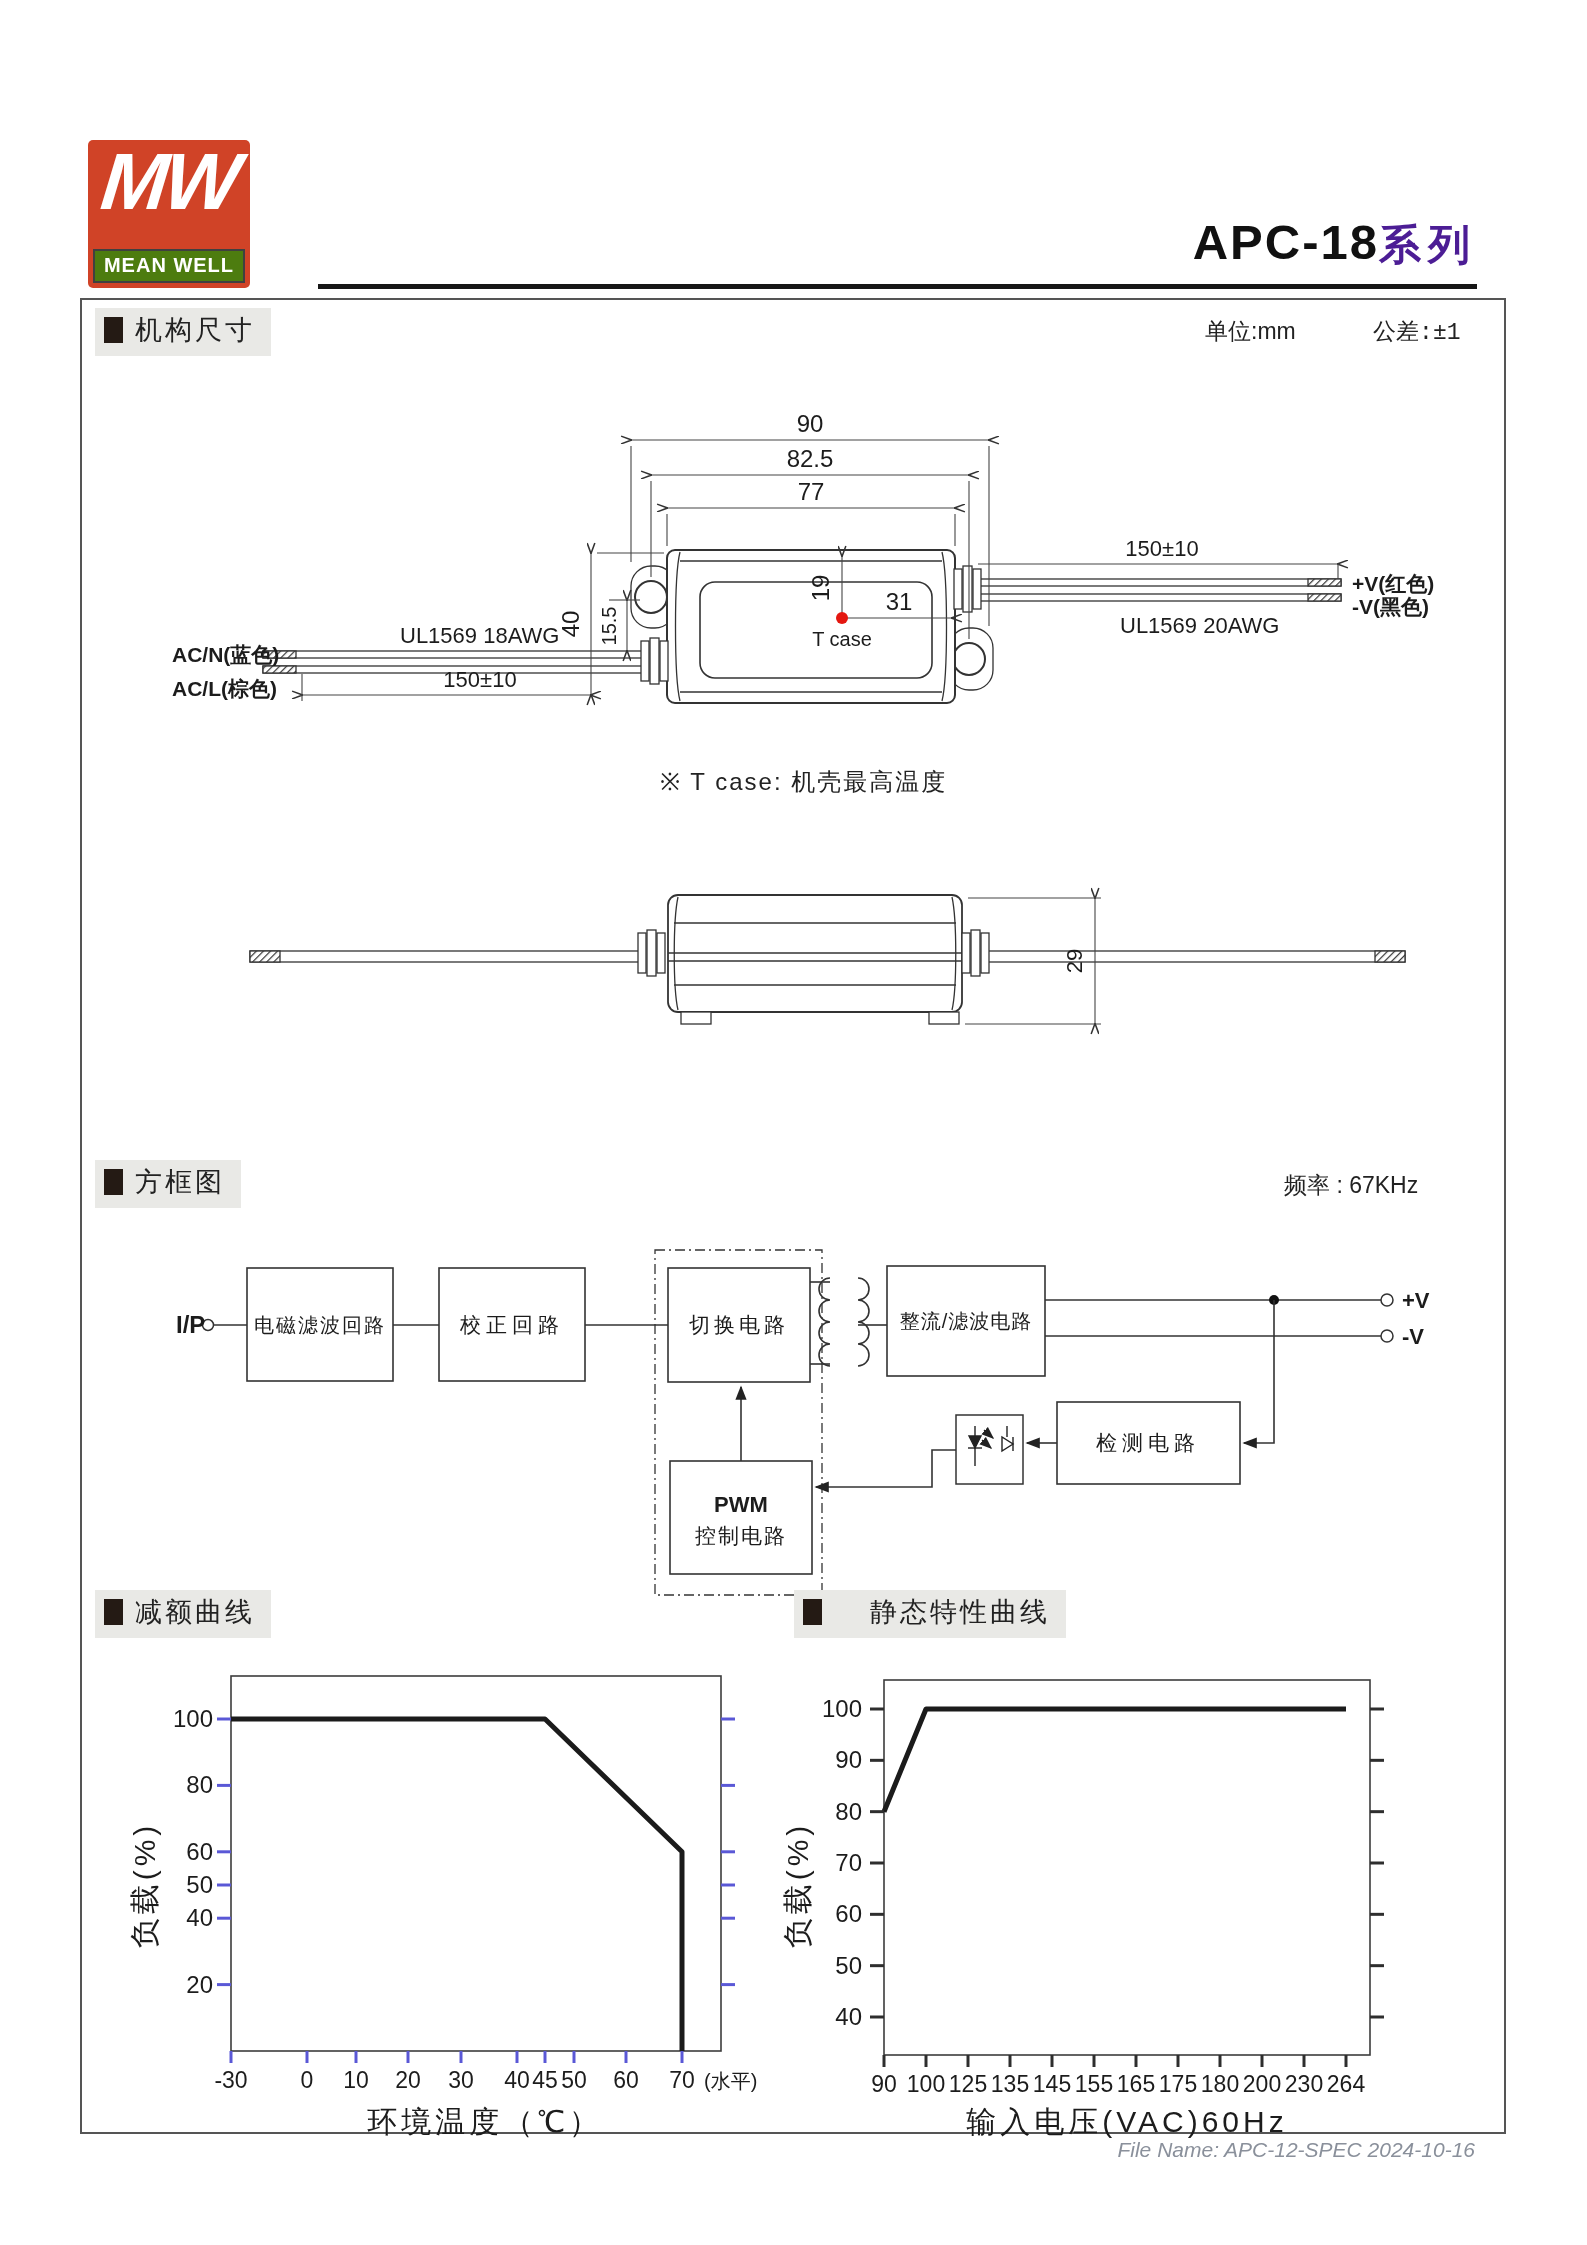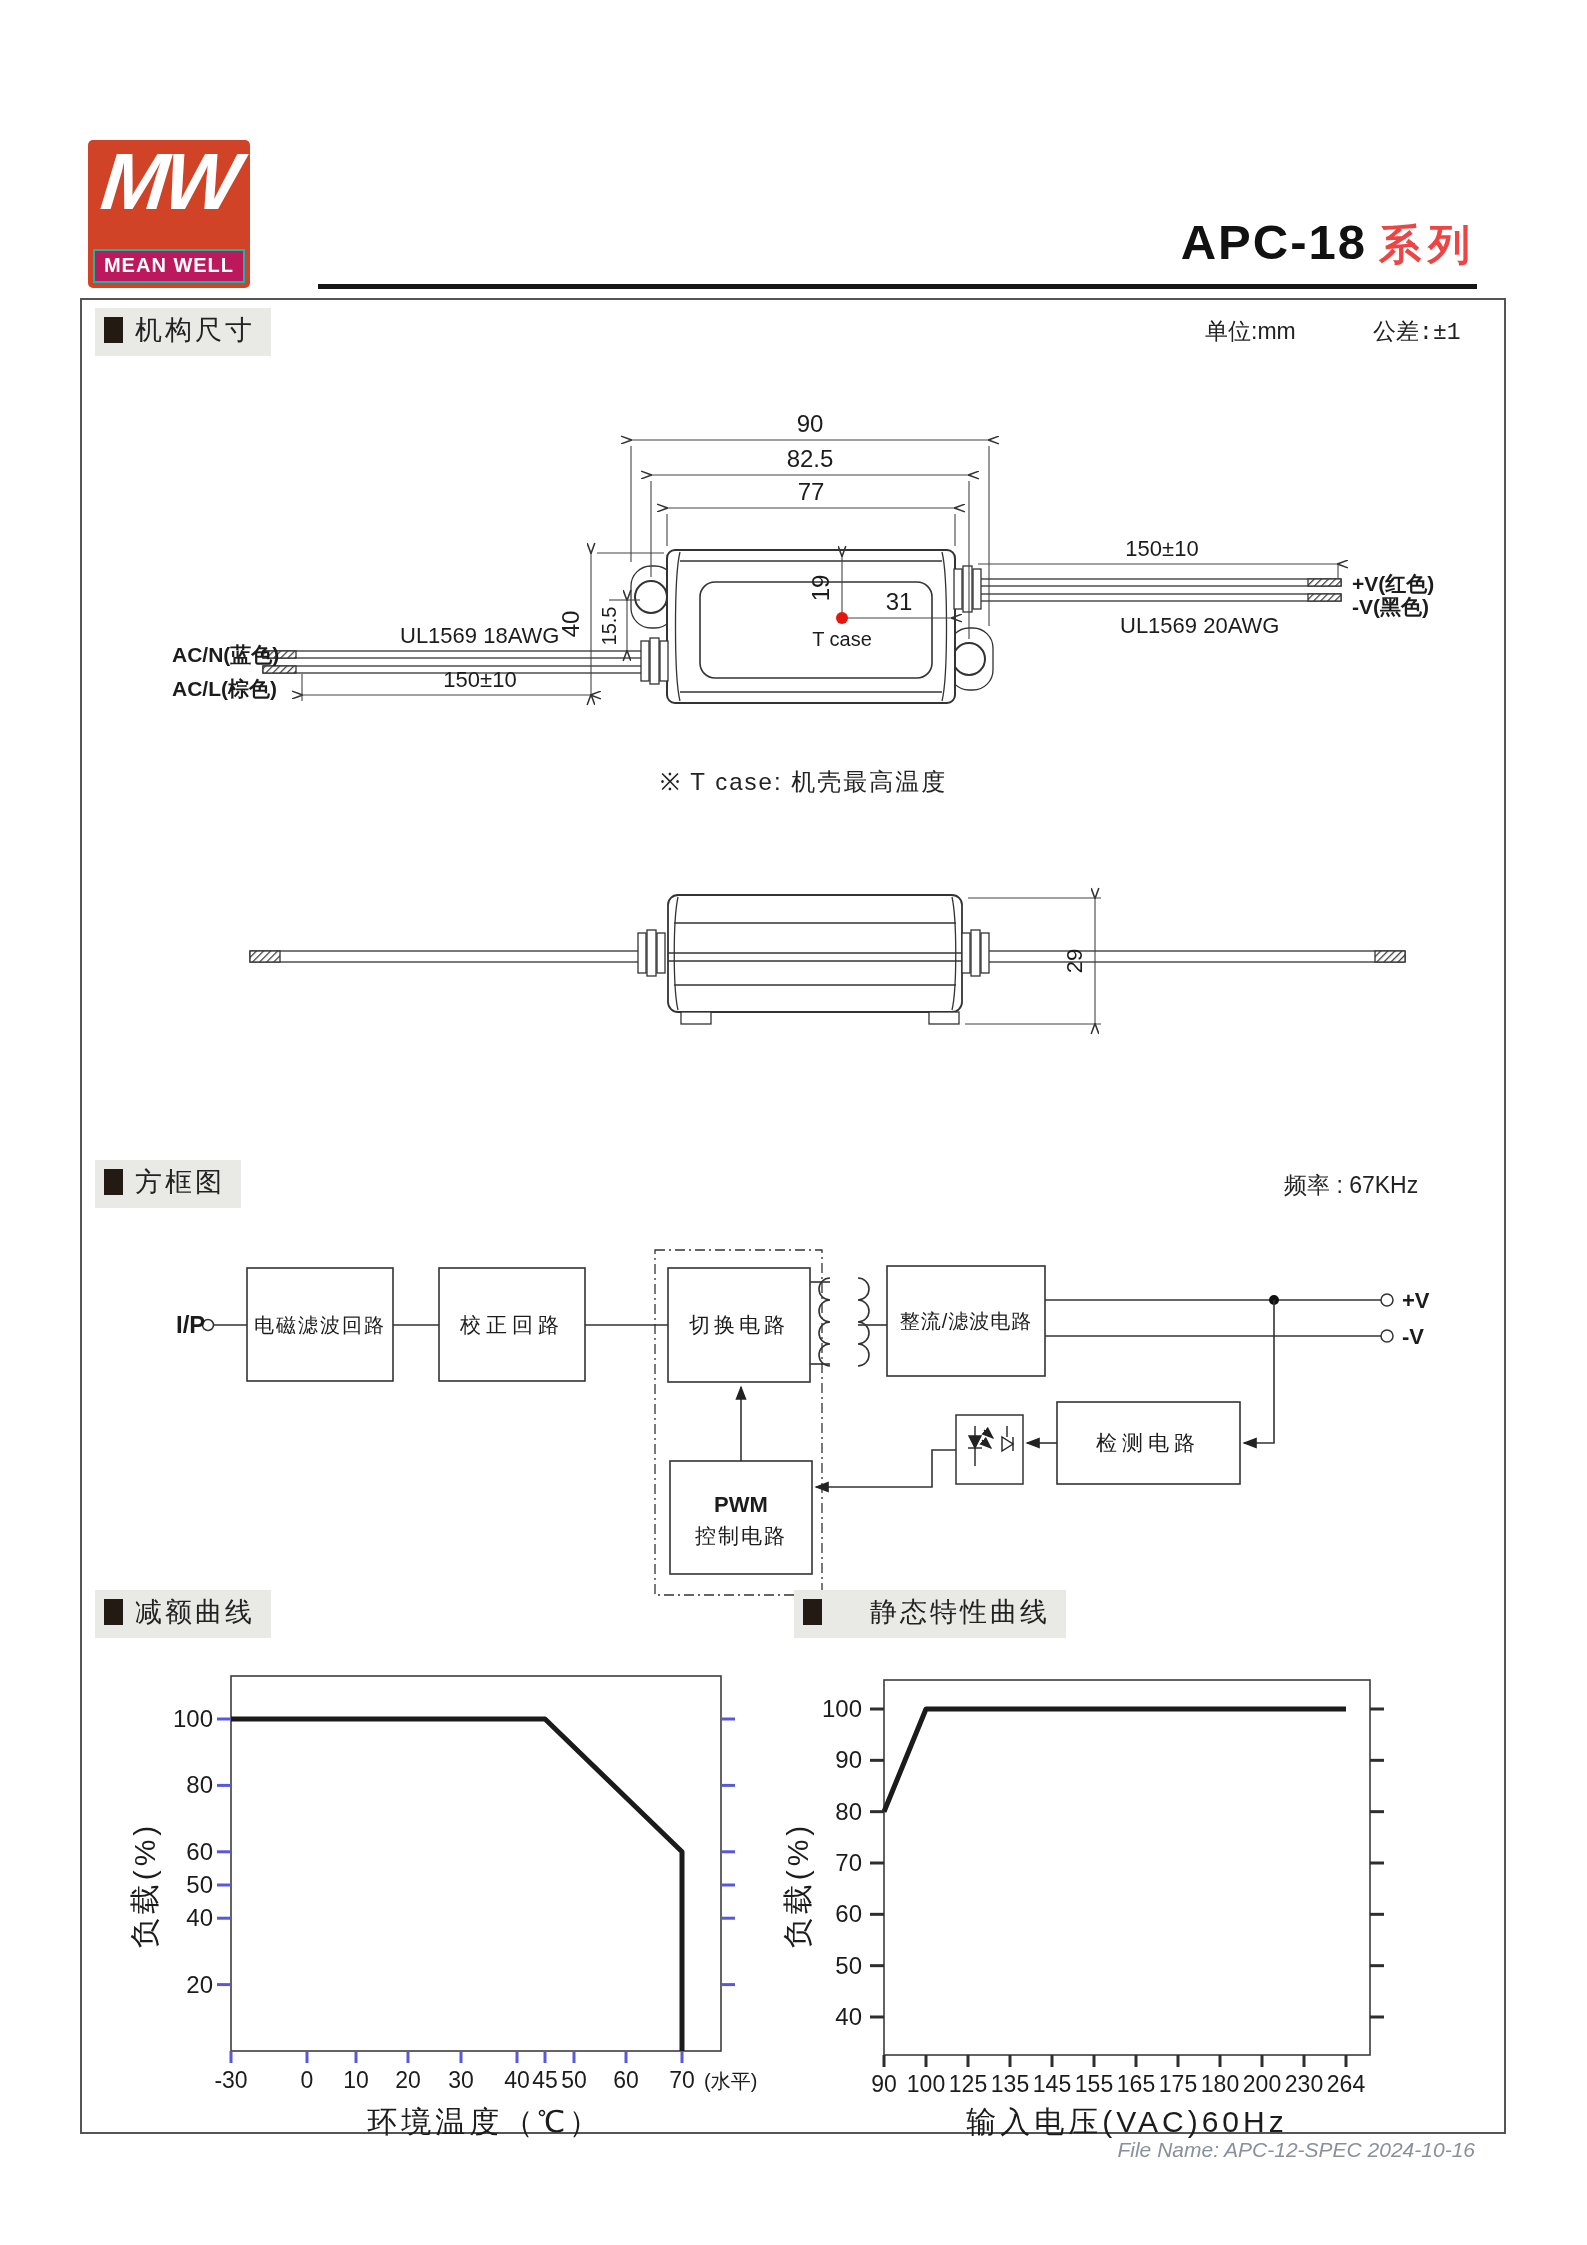--- a/index.html
+++ b/index.html
@@ -2,26 +2,26 @@
 <html><head>
 <meta charset="utf-8">
 <style>
   html,body{margin:0;padding:0;background:#ffffff;}
   body{font-family:"Liberation Sans",sans-serif;color:#1c1c1c;}
   .page{position:relative;width:1587px;height:2245px;background:#fff;overflow:hidden;}
   
   .logo{position:absolute;left:88px;top:140px;width:162px;height:148px;background:#d04327;border-radius:5px;}
   .logo .mw{position:absolute;top:-4px;left:0;width:100%;text-align:center;font-weight:bold;font-style:italic;
     font-size:80px;color:#fff;transform:skewX(-6deg);letter-spacing:-4px;}
-  .logo .brand{position:absolute;left:5px;right:5px;bottom:5px;height:30px;border:2px solid #14b8a6;background:#be185d;
+  .logo .brand{position:absolute;left:5px;right:5px;bottom:5px;height:30px;border:2px solid #404040;background:#4d7c0f;
     color:#fff;font-weight:bold;font-size:20px;line-height:29px;text-align:center;letter-spacing:1px;}
   .doc-title{position:absolute;left:332px;top:218px;font-size:42px;font-weight:600;letter-spacing:11px;color:#111;}
   .series{position:absolute;top:214px;right:110px;white-space:nowrap;}
   .series .b{font-size:49px;font-weight:bold;color:#111;letter-spacing:2px;}
-  .series .s{font-size:42px;font-weight:600;color:#ef4444;letter-spacing:7px;margin-left:12px;}
+  .series .s{font-size:42px;font-weight:600;color:#4c1d95;letter-spacing:7px;margin-left:0;}
   .title-rule{position:absolute;left:318px;top:284px;width:1159px;height:5px;background:#161616;}
   
   .frame{position:absolute;left:80px;top:298px;width:1426px;height:1836px;border:2px solid #555;box-sizing:border-box;}
   .sec-head{position:absolute;display:inline-flex;align-items:center;background:#e9e9e6;padding:4px 16px 8px 9px;
     font-size:27px;color:#222;letter-spacing:3px;white-space:nowrap;}
   .sec-head .sq{display:inline-block;width:19px;height:26px;background:#241a14;margin-right:12px;}
   .unit-note{position:absolute;left:1205px;top:316px;font-size:23px;color:#222;}
   .unit-note .gap{margin-left:71px;font-family:Liberation Mono, monospace;}
   .freq-note{position:absolute;left:1284px;top:1170px;font-size:23px;color:#222;}
   .tcase-note{position:absolute;left:660px;top:764px;font-size:24px;color:#222;letter-spacing:2px;}

